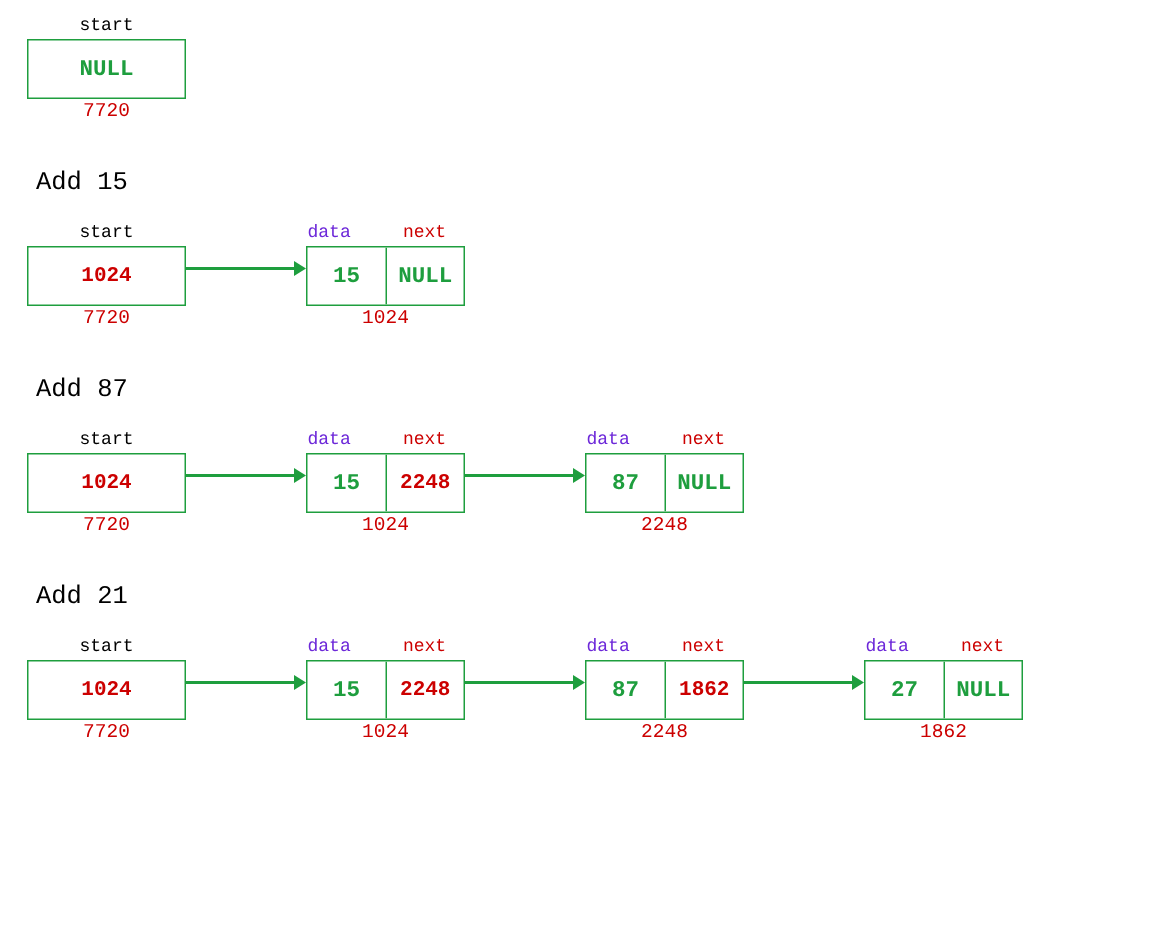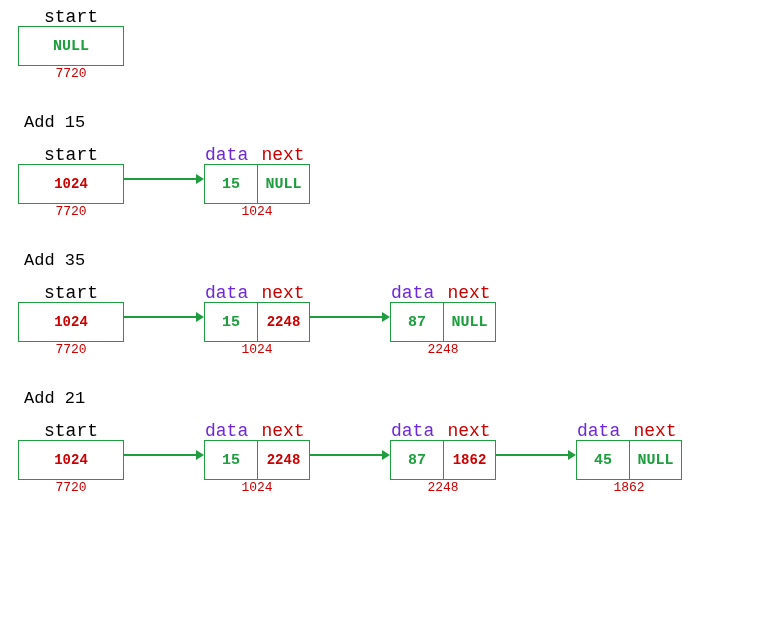--- a/index.html
+++ b/index.html
@@ -20,21 +20,21 @@
     display: flex;
     align-items: flex-start;
   }
   .cell-grp {
     display: flex;
     flex-direction: column;
     align-items: center;
   }
   .top-labels {
     display: flex;
-    font-size: 18px;
+    font-size: 12px;
     height: 18px;
     line-height: 18px;
   }
   .top-labels .lbl-black { color: #000; }
   .top-labels .lbl-blue  { color: #6d28d9; width: 52px; text-align: left; }
   .top-labels .lbl-red   { color: #cc0000; width: 52px; text-align: center; }
   .box {
     border: 1px solid #1e9e3e;
     display: flex;
     height: 40px;
@@ -127,21 +127,21 @@
       </div>
       <div class="box">
         <div class="slot v-green">15</div>
         <div class="slot v-green">NULL</div>
       </div>
       <div class="addr">1024</div>
     </div>
       </div>
     </div>
     <div class="step">
-      <div class="step-title">Add 35</div>
+      <div class="step-title">Add 87</div>
       <div class="row">
         <div class="cell-grp start">
     <div class="top-labels">
             <span class="lbl-black">start</span>
           </div>
     <div class="box">
             <div class="slot v-red">1024</div>
           </div>
     <div class="addr">7720</div>
   </div>
@@ -207,20 +207,20 @@
       </div>
       <div class="addr">2248</div>
     </div>
         <div class="arrow med"></div>
         <div class="cell-grp">
       <div class="top-labels">
         <span class="lbl-blue">data</span>
         <span class="lbl-red">next</span>
       </div>
       <div class="box">
-        <div class="slot v-green">45</div>
+        <div class="slot v-green">27</div>
         <div class="slot v-green">NULL</div>
       </div>
       <div class="addr">1862</div>
     </div>
       </div>
     </div>
   </div>
 
 </body></html>

